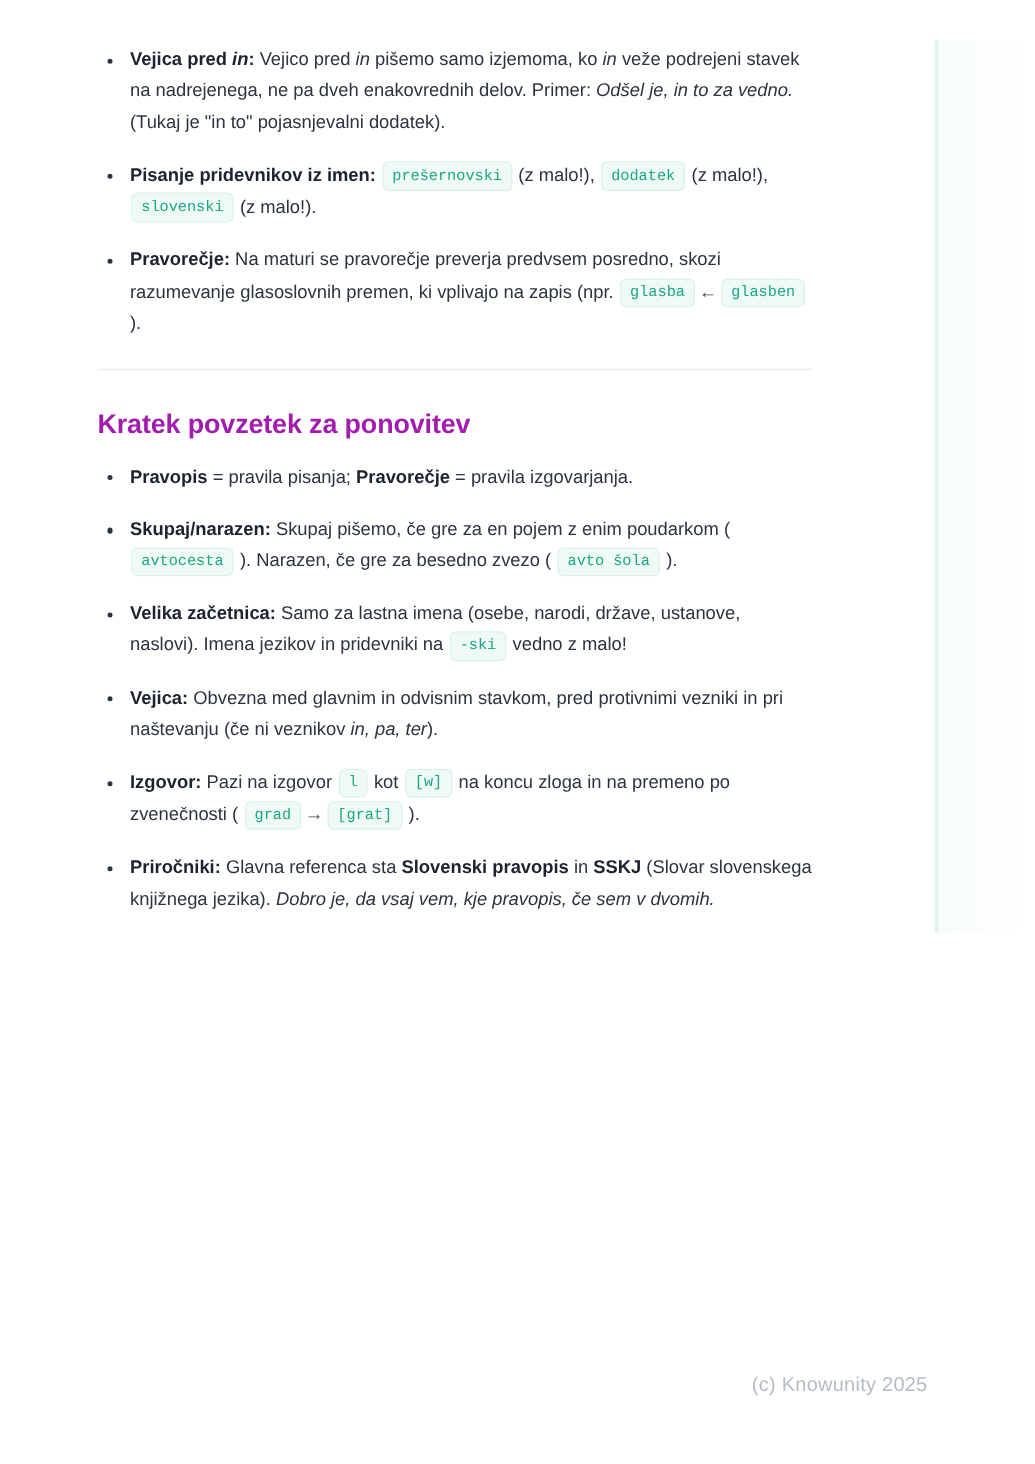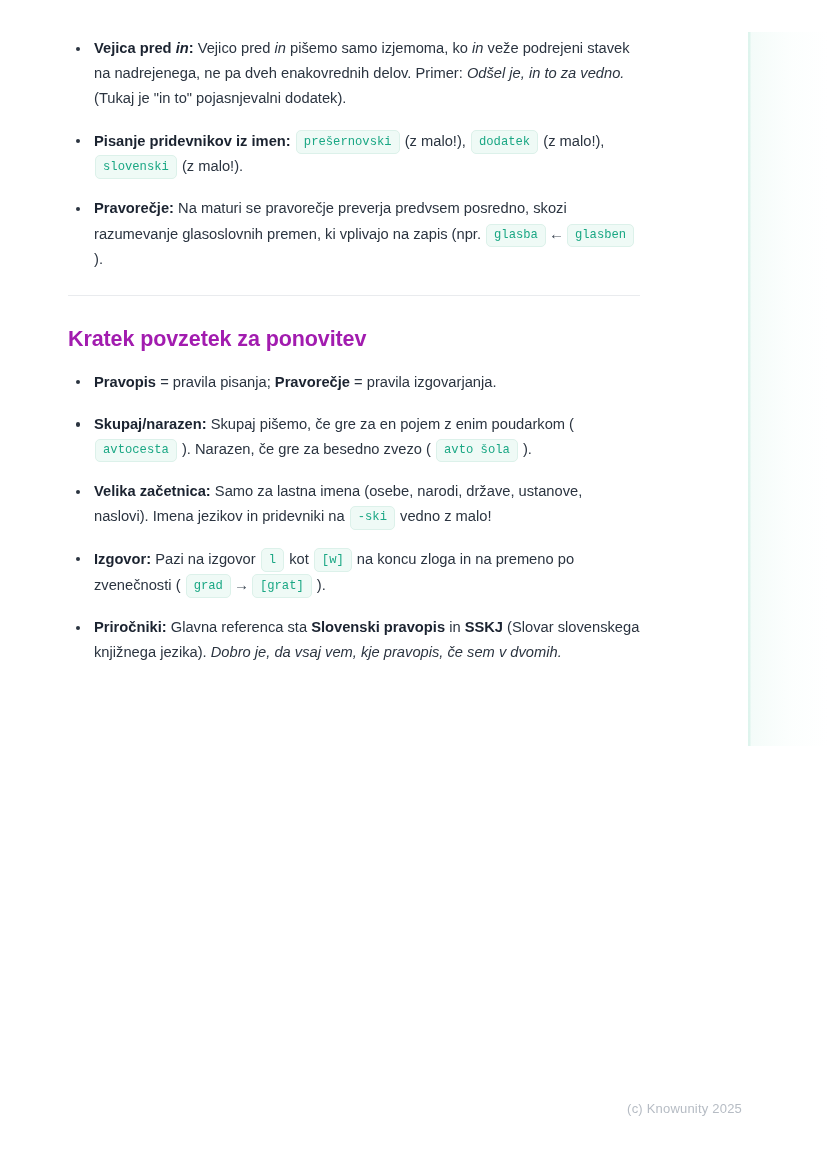--- a/index.html
+++ b/index.html
@@ -30,21 +30,21 @@
     top: 32px;
     width: 80px;
     height: 714px;
     background: linear-gradient(90deg, #d8f2ea 0px, #d8f2ea 2px, #f2fbf8 3px, #fbfefd 40px, #ffffff 100%);
     opacity: .85;
     pointer-events: none;
   }
 
   .content {
     position: absolute;
-    left: 68px;
+    left: 78px;
     top: 36px;
     width: 572px;
   }
 
   ul.bullets {
     list-style: none;
     margin: 0;
     padding: 0;
   }
   ul.bullets > li {
@@ -106,21 +106,21 @@
     font-weight: 700;
     color: #a21caf;
     margin: 29px 0 17px 0;
     letter-spacing: -0.1px;
   }
 
   .footer {
     position: absolute;
     right: 86px;
     top: 1102px;
-    font-size: 13px;
+    font-size: 16px;
     line-height: 14px;
     color: #b6bcc4;
     letter-spacing: .2px;
     text-align: right;
     font-family: "Liberation Sans", sans-serif;
   }
 </style>
 </head>
 <body>
 
@@ -137,20 +137,21 @@
       </ul>
 
     <hr class="rule">
 
     <h2 class="section-title">Kratek povzetek za ponovitev</h2>
 
     <ul class="bullets">
         <li><b>Pravopis</b><span> = pravila pisanja; </span><b>Pravorečje</b><span> = pravila izgovarjanja.</span></li>
         <li><b>Skupaj/narazen:</b><span> Skupaj pišemo, če gre za en pojem z enim poudarkom ( </span><code class="chip">avtocesta</code><span> ). Narazen, če gre za besedno zvezo ( </span><code class="chip">avto šola</code><span> ).</span></li>
         <li><b>Velika začetnica:</b><span> Samo za lastna imena (osebe, narodi, države, ustanove, naslovi). Imena jezikov in pridevniki na </span><code class="chip">-ski</code><span> vedno z malo!</span></li>
+        <li><b>Vejica:</b><span> Obvezna med glavnim in odvisnim stavkom, pred protivnimi vezniki in pri naštevanju (če ni veznikov </span><i>in, pa, ter</i><span>).</span></li>
         <li><b>Izgovor:</b><span> Pazi na izgovor </span><code class="chip">l</code><span> kot </span><code class="chip">[w]</code><span> na koncu zloga in na premeno po zvenečnosti ( </span><code class="chip">grad</code><span class="arrow">→</span><code class="chip">[grat]</code><span> ).</span></li>
         <li><b>Priročniki:</b><span> Glavna referenca sta </span><b>Slovenski pravopis</b><span> in </span><b>SSKJ</b><span> (Slovar slovenskega knjižnega jezika). </span><i>Dobro je, da vsaj vem, kje pravopis, če sem v dvomih.</i></li>
       </ul>
 
   </div>
 
   <div class="footer">(c) Knowunity 2025</div>
 
 </div>
 

